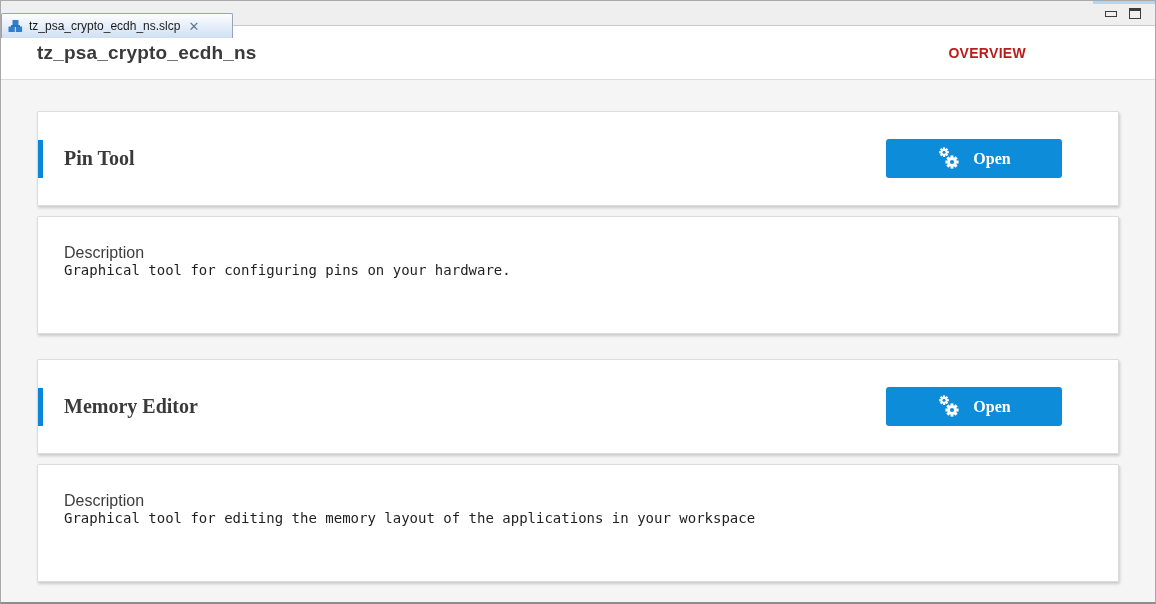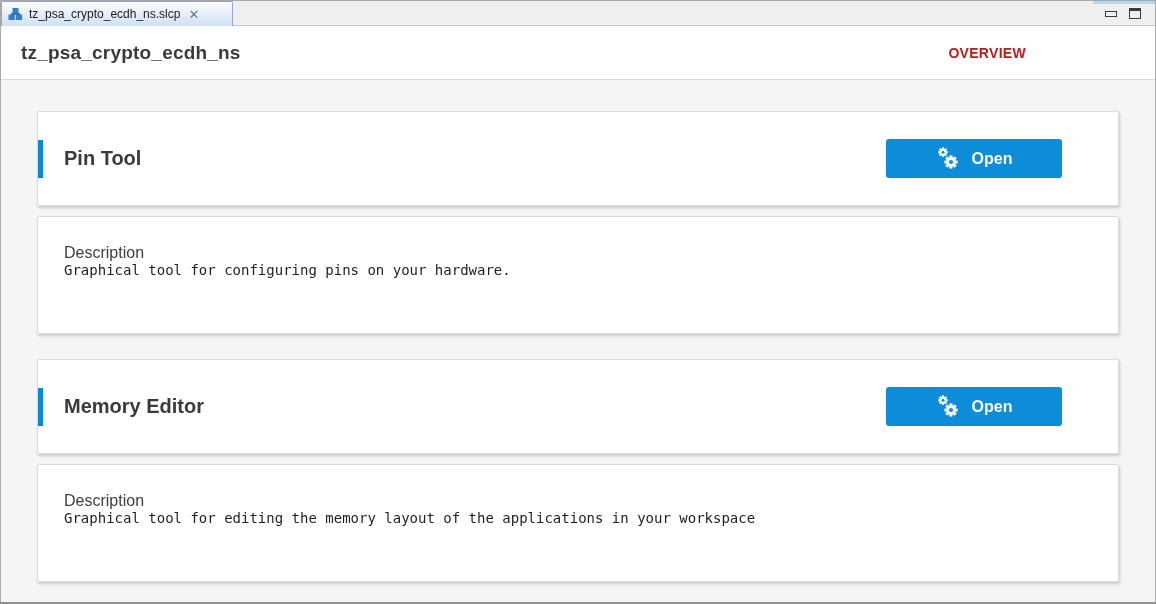--- a/index.html
+++ b/index.html
@@ -11,56 +11,56 @@
     border:1px solid #a9a9a9; border-bottom:2px solid #8d8d8d;
     background:#f5f5f5; overflow:hidden;
   }
 
   
   .tabstrip {
     position:relative; height:25px; background:#efefef;
     border-bottom:1px solid #c9c9c9;
   }
   .editor-tab {
-    position:absolute; left:0; top:0; height:25px; width:232px;
+    position:absolute; left:0; top:12px; height:25px; width:232px;
     display:flex; align-items:center; padding:0 8px 0 6px;
     background:linear-gradient(#fdfdfe, #cfe0f4);
     border:1px solid #96a5bc; border-bottom:none;
     border-radius:2px 2px 0 0; cursor:default;
   }
   .editor-tab .tab-title { font-size:12px; color:#1b1b1b; margin:0 2px 0 6px; white-space:nowrap; }
   .editor-tab .tab-close { font-size:13px; color:#5f7a96; margin-left:6px; line-height:1; }
   .corner-strip { position:absolute; right:0; top:0; width:62px; height:3px; background:#b3d6f2; }
   .win-controls { position:absolute; right:14px; top:7px; display:flex; gap:12px; align-items:flex-start; }
   .ico-min { width:12px; height:6px; border:1px solid #3c3c3c; margin-top:3px; }
   .ico-max { width:12px; height:11px; border:1px solid #3c3c3c; border-top:3px solid #3c3c3c; background:#efefef; }
 
   
   .docheader {
     height:54px; background:#ffffff; border-bottom:1px solid #dcdcdc;
-    display:flex; align-items:stretch; padding-left:20px;
+    display:flex; align-items:stretch; padding-left:36px;
   }
   .doc-title { align-self:center; font-size:19px; font-weight:bold; color:#3a3a3a; letter-spacing:0.2px; margin-right:auto; }
   .htabs { display:flex; gap:39px; margin-right:129px; }
   .htab {
     display:flex; align-items:center; font-size:14px; font-weight:bold;
     letter-spacing:0.3px; color:#b91c1c; cursor:pointer;
     border-top:3px solid transparent; border-bottom:3px solid transparent;
     white-space:nowrap;
   }
   .htab.active { color:#0c86d6; border-bottom-color:#0c86d6; }
 
   
   .content { padding:31px 36px 0 36px; }
   .card {
     position:relative; background:#ffffff;
     border:1px solid #dcdcdc; border-radius:1px;
     box-shadow:1px 2px 3px rgba(0,0,0,0.18);
   }
-  .tool-card { height:95px; display:flex; align-items:center; padding:0 56px 0 26px; }
+  .tool-card { height:95px; display:flex; align-items:center; padding:0 56px 0 26px;font-family:Liberation Serif, serif; }
   .accent-bar { position:absolute; left:0; top:50%; transform:translateY(-50%); width:5px; height:38px; background:#0c86d6; }
   .tool-name { font-size:20px; font-weight:bold; color:#3a3a3a; margin-right:auto; }
   .open-btn {
     width:176px; height:39px; border:none; border-radius:3px;
     background:#0d8cd9; color:#ffffff; font-family:inherit;
     font-size:16px; font-weight:bold; cursor:pointer;
     display:flex; align-items:center; justify-content:center; gap:11px;
   }
   .desc-card { margin-top:10px; min-height:118px; padding:27px 26px 0 26px; }
   .desc-label { font-size:16px; color:#3d3d3d; }

